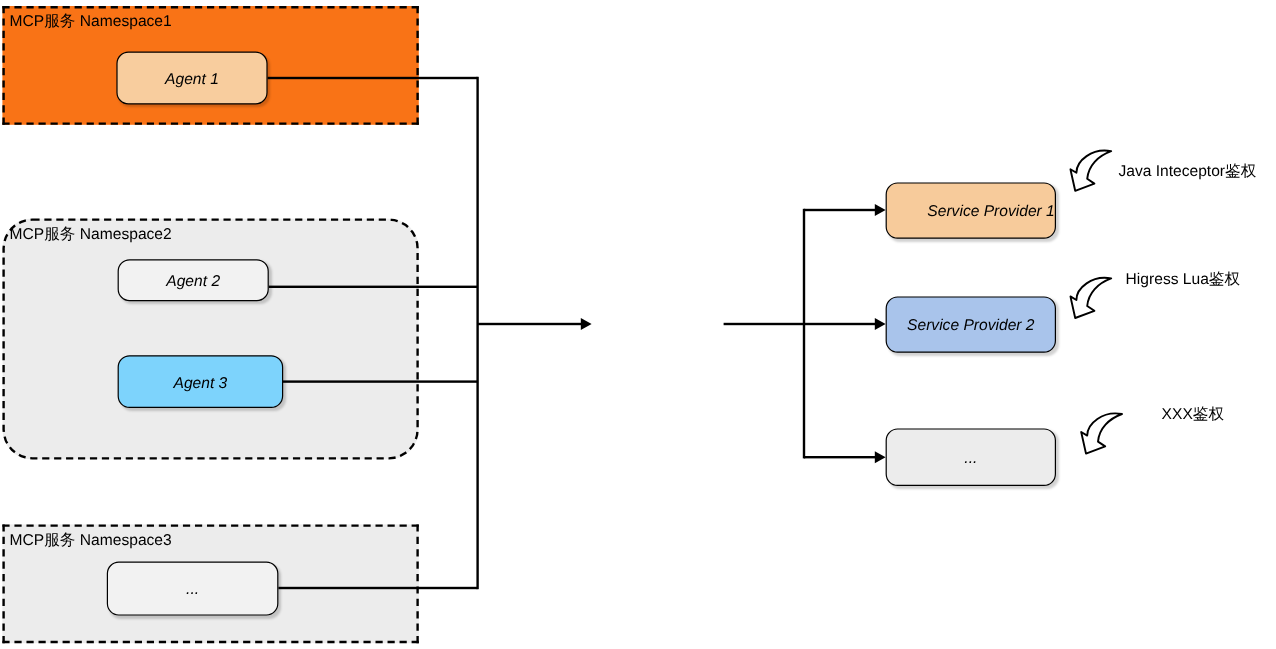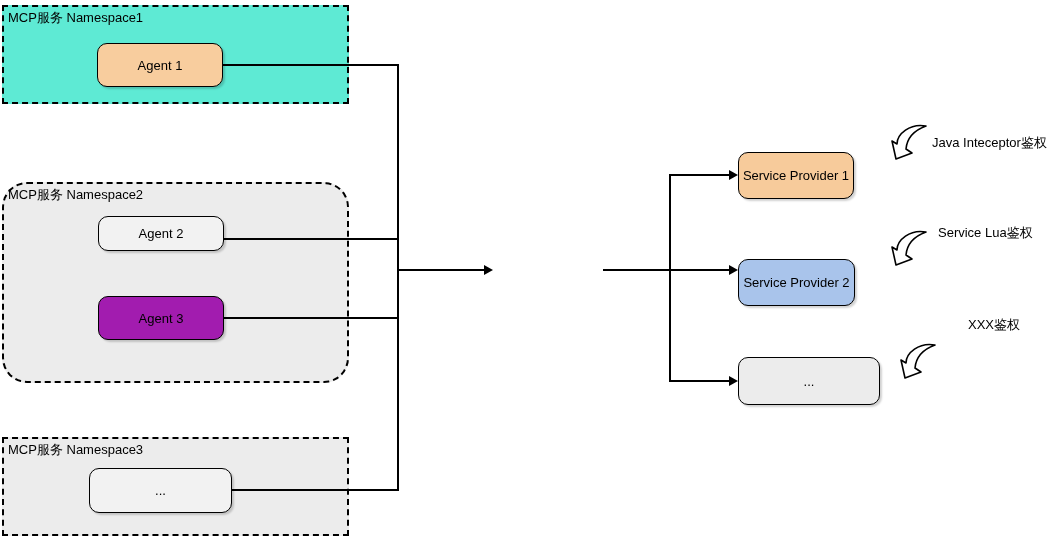--- a/index.html
+++ b/index.html
@@ -12,38 +12,39 @@
     position:absolute;border:2px dashed #000000;box-sizing:border-box;
   }
   .ns-label{
     position:absolute;top:2px;left:4px;font-size:13px;white-space:nowrap;
   }
   .node{
     position:absolute;border:1.5px solid #000000;border-radius:10px;
     box-sizing:border-box;display:flex;align-items:center;justify-content:center;
     font-size:13px;box-shadow:2px 2px 2px rgba(0,0,0,0.18);z-index:3;
     white-space:nowrap;
+    font-style:italic;
   }
   .line{position:absolute;background:#000000;z-index:2;}
   .arrow-e{
     position:absolute;width:0;height:0;z-index:2;
     border-top:5px solid transparent;border-bottom:5px solid transparent;
     border-left:9px solid #000000;
   }
   .annotation{
     position:absolute;font-size:13px;white-space:nowrap;z-index:4;
   }
   .curved-arrow{position:absolute;z-index:4;}
 </style>
 </head>
 <body>
 
 <div id="canvas">
 
-  <div class="namespace" style="left: 2px; top: 5px; width: 347px; height: 99px; background-color: #5eead4;">
+  <div class="namespace" style="left: 2px; top: 5px; width: 347px; height: 99px; background-color: #f97316;">
     <span class="ns-label">MCP服务 Namespace1</span>
   </div>
   <div class="namespace" style="left: 2px; top: 182px; width: 347px; height: 201px; background-color: rgb(236, 236, 236); border-radius: 25px;">
     <span class="ns-label">MCP服务 Namespace2</span>
   </div>
   <div class="namespace" style="left: 2px; top: 437px; width: 347px; height: 99px; background-color: rgb(236, 236, 236); padding-left: 29px;">
     <span class="ns-label">MCP服务 Namespace3</span>
   </div>
 
   <div class="line" style="left:223px;top:64px;width:175px;height:2px;"></div>
@@ -64,45 +65,45 @@
   <div class="arrow-e" style="left:729px;top:265px;"></div>
   <div class="line" style="left:670px;top:380px;width:60px;height:2px;"></div>
   <div class="arrow-e" style="left:729px;top:376px;"></div>
 
   <div class="node" style="left: 97px; top: 43px; width: 126px; height: 44px; background-color: rgb(248, 205, 158);">
     <span>Agent 1</span>
   </div>
   <div class="node" style="left: 98px; top: 216px; width: 126px; height: 35px; background-color: rgb(242, 242, 242);">
     <span>Agent 2</span>
   </div>
-  <div class="node" style="left: 98px; top: 296px; width: 126px; height: 44px; background-color: #a21caf;">
+  <div class="node" style="left: 98px; top: 296px; width: 138px; height: 44px; background-color: #7dd3fc;">
     <span>Agent 3</span>
   </div>
   <div class="node" style="left: 89px; top: 468px; width: 143px; height: 45px; background-color: rgb(242, 242, 242);">
     <span>...</span>
   </div>
 
 
-  <div class="node" style="left: 738px; top: 152px; width: 116px; height: 47px; background-color: rgb(247, 203, 155);">
+  <div class="node" style="left: 738px; top: 152px; width: 142px; height: 47px; background-color: rgb(247, 203, 155); justify-content: flex-end;">
     <span>Service Provider 1</span>
   </div>
-  <div class="node" style="left: 738px; top: 259px; width: 117px; height: 47px; background-color: rgb(169, 196, 235);">
+  <div class="node" style="left: 738px; top: 247px; width: 142px; height: 47px; background-color: rgb(169, 196, 235);">
     <span>Service Provider 2</span>
   </div>
   <div class="node" style="left: 738px; top: 357px; width: 142px; height: 48px; background-color: rgb(236, 236, 236);">
     <span>...</span>
   </div>
 
   <svg class="curved-arrow" style="left:891px;top:122px;" width="40" height="40" viewBox="0 0 40 40">
     <path d="M35,4 C19,1 6,12 6,22 L1,19 L5,37 L21,31 L15,27 C16,16 24,8 35,4 Z" fill="#ffffff" stroke="#000000" stroke-width="1.6" stroke-linejoin="round"></path>
   </svg>
   <svg class="curved-arrow" style="left:891px;top:228px;" width="40" height="40" viewBox="0 0 40 40">
     <path d="M35,4 C19,1 6,12 6,22 L1,19 L5,37 L21,31 L15,27 C16,16 24,8 35,4 Z" fill="#ffffff" stroke="#000000" stroke-width="1.6" stroke-linejoin="round"></path>
   </svg>
   <svg class="curved-arrow" style="left:900px;top:340px;" width="40" height="42" viewBox="0 0 40 40">
     <path d="M35,4 C19,1 6,12 6,22 L1,19 L5,37 L21,31 L15,27 C16,16 24,8 35,4 Z" fill="#ffffff" stroke="#000000" stroke-width="1.6" stroke-linejoin="round"></path>
   </svg>
 
   <div class="annotation" style="left:932px;top:134px;">Java Inteceptor鉴权</div>
-  <div class="annotation" style="left:938px;top:224px;">Service Lua鉴权</div>
-  <div class="annotation" style="left:968px;top:316px;">XXX鉴权</div>
+  <div class="annotation" style="left:938px;top:224px;">Higress Lua鉴权</div>
+  <div class="annotation" style="left:968px;top:336px;">XXX鉴权</div>
 
 </div>
 
 </body></html>

